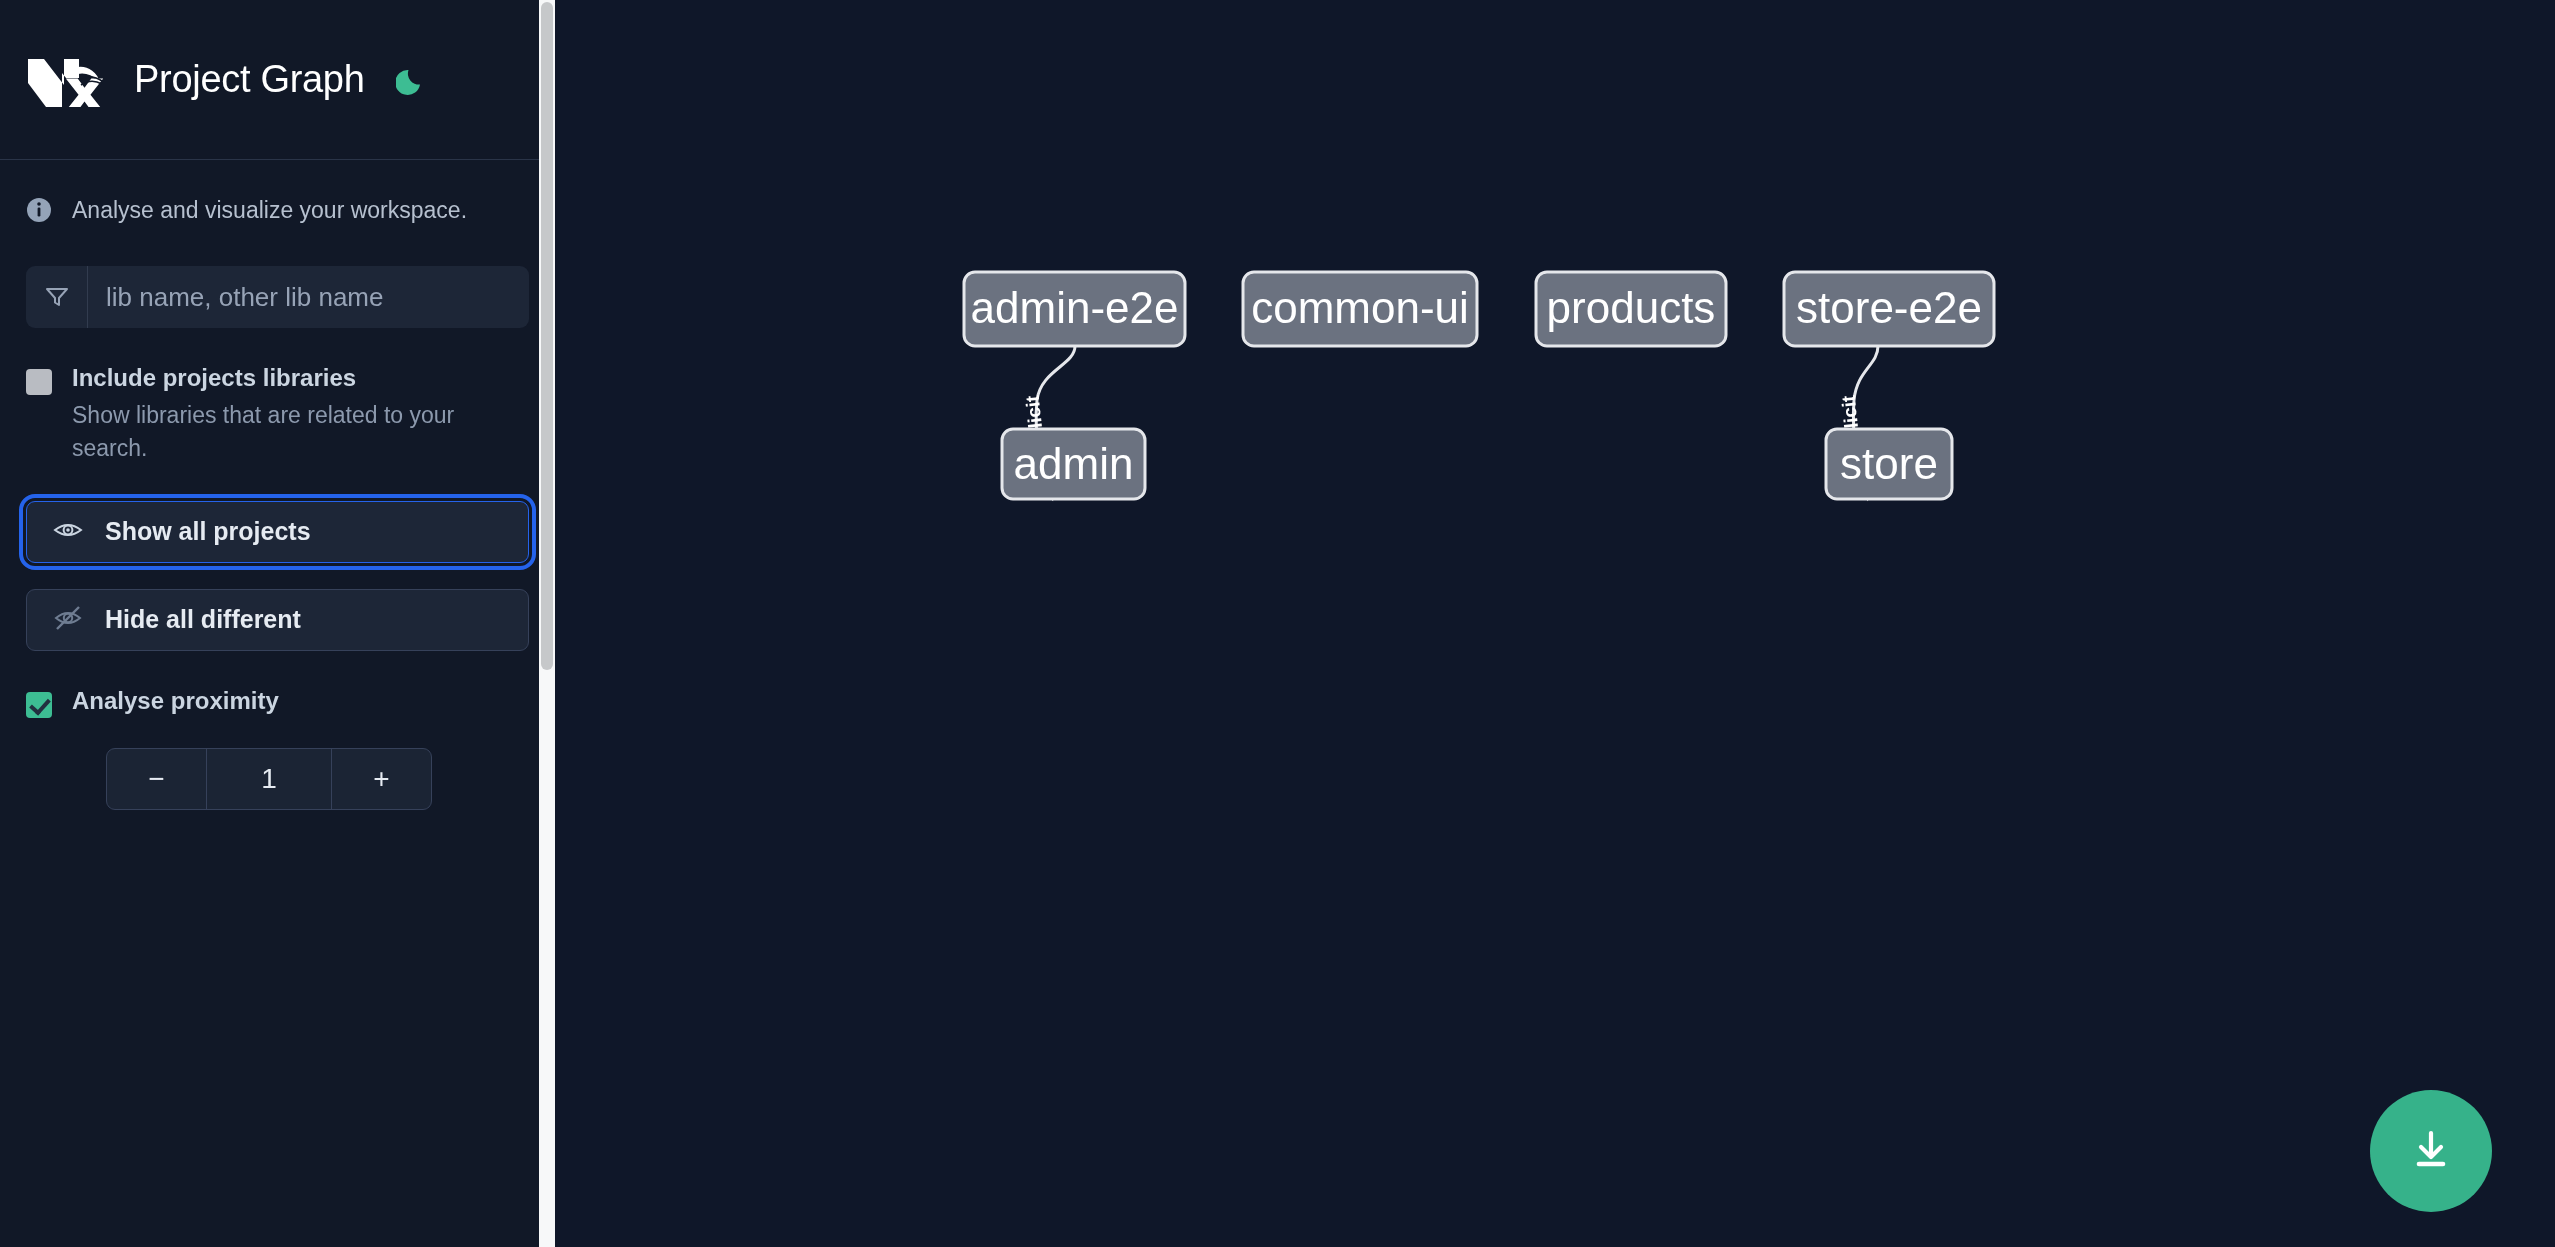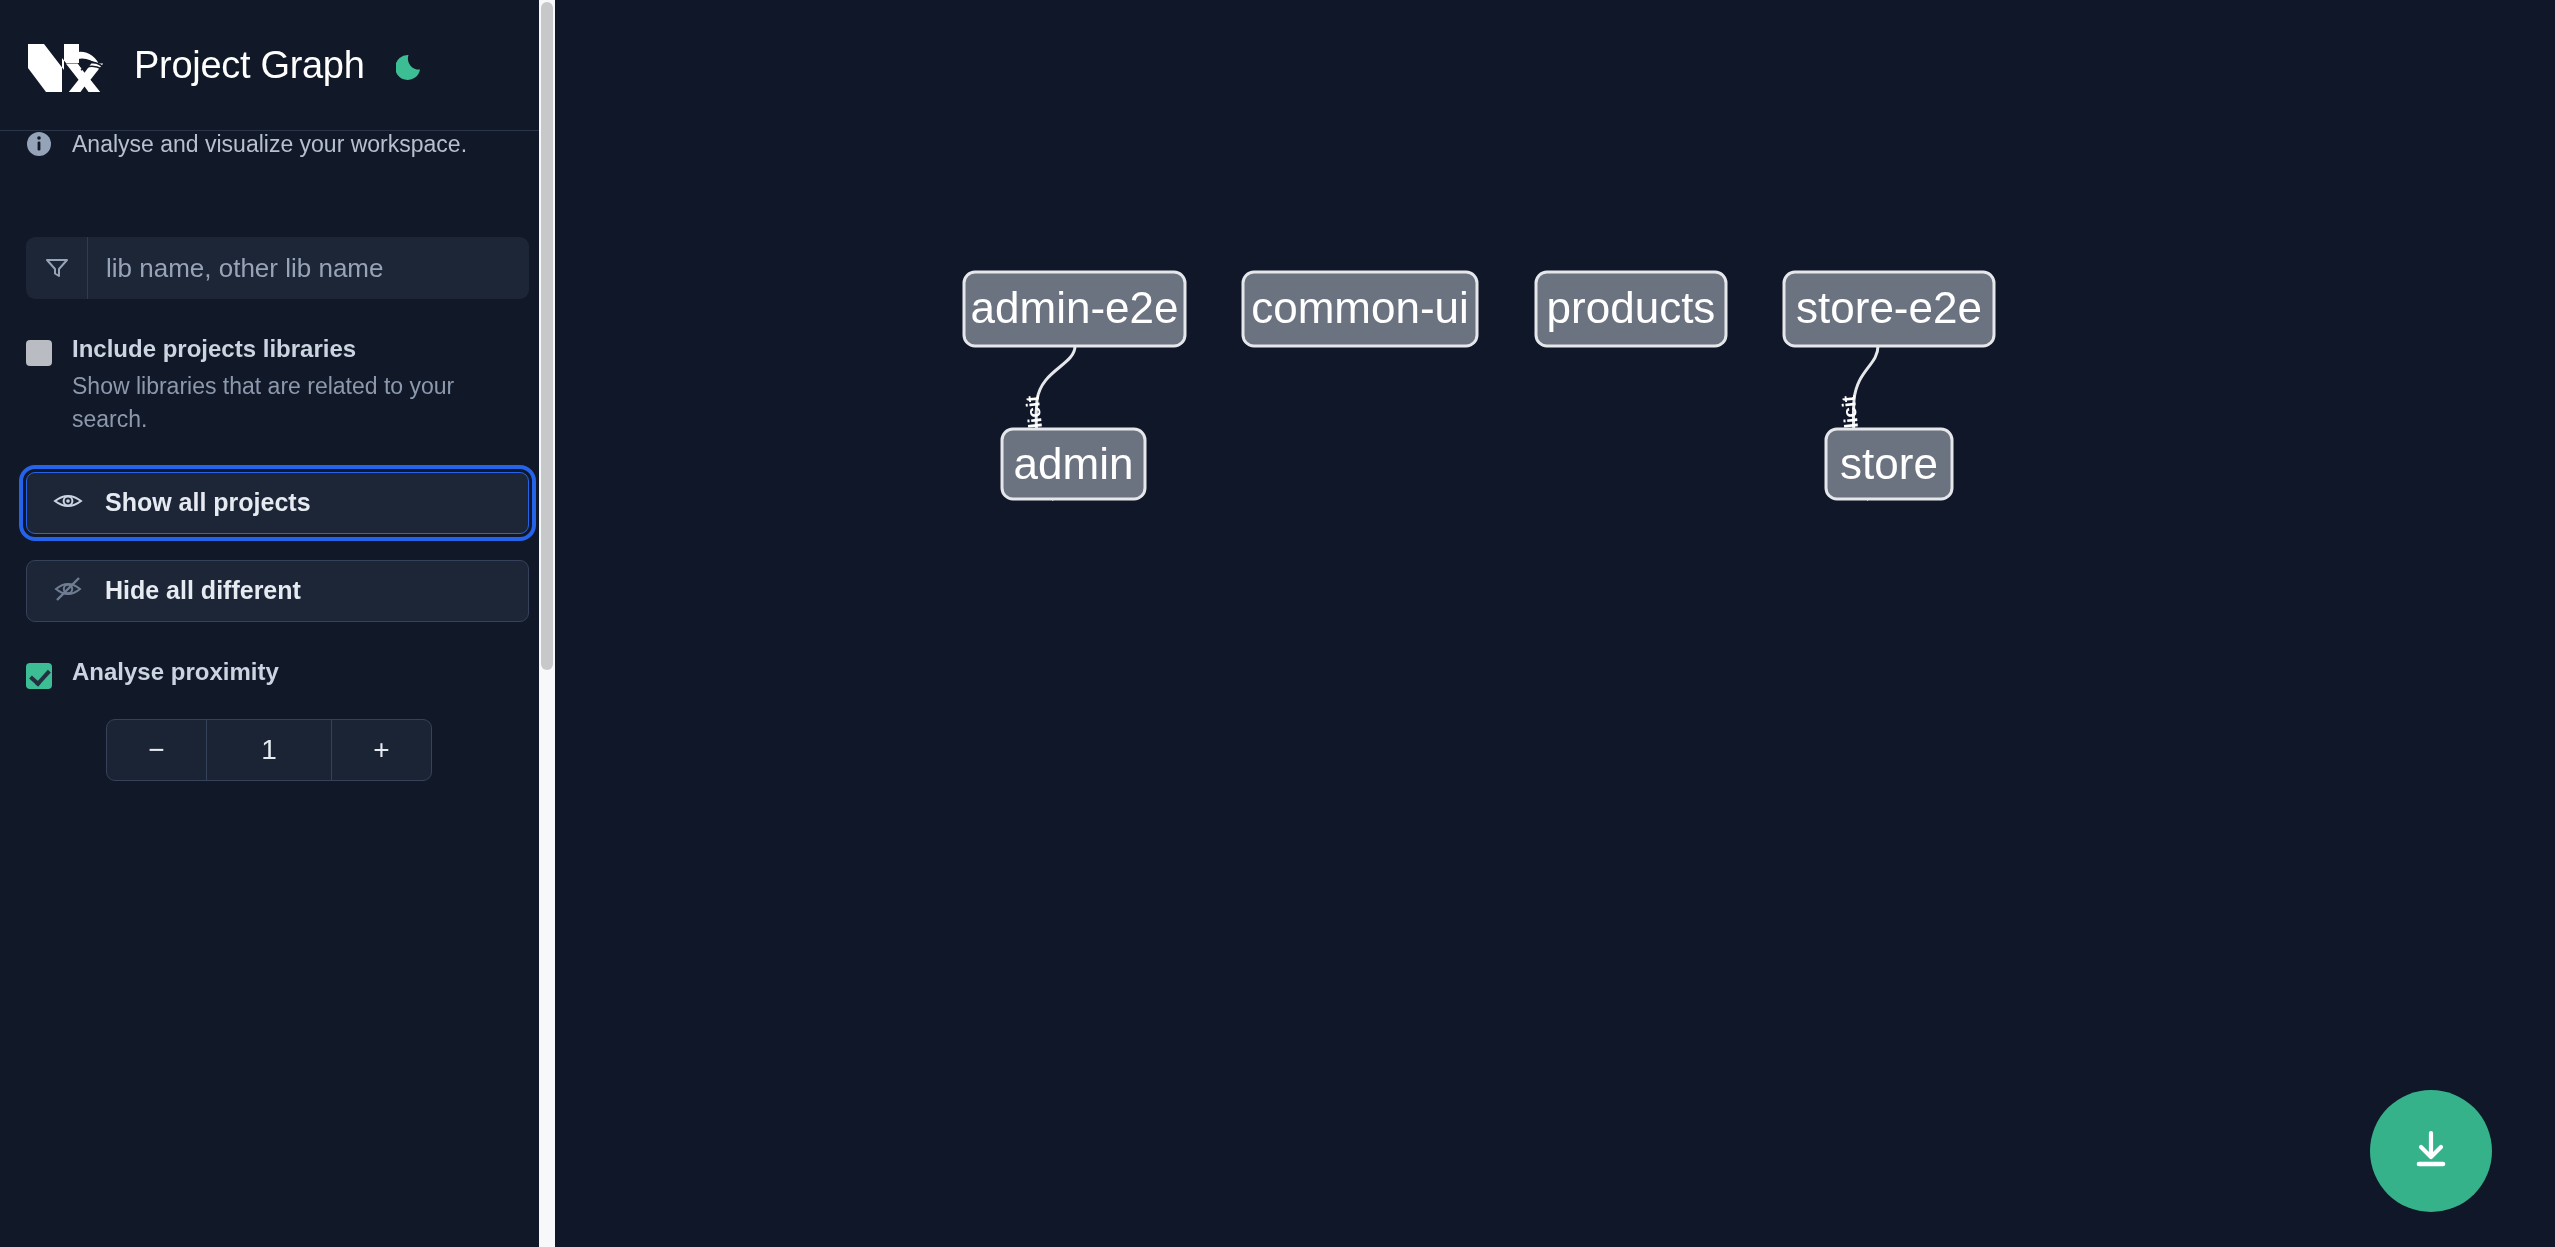--- a/index.html
+++ b/index.html
@@ -28,21 +28,21 @@
     flex: 0 0 555px;
     overflow: hidden;
   }
   .sidebar-inner {
     width: 555px;
     height: 1247px;
     position: relative;
   }
 
   .brand {
-    height: 131px;
+    height: 160px;
     display: flex;
     align-items: center;
     padding-left: 26px;
     border-bottom: 1px solid #2a3448;
   }
   .nx-logo {
     width: 84px;
     height: 54px;
     margin-right: 24px;
     flex: 0 0 auto;
@@ -59,21 +59,21 @@
     width: 38px;
     height: 38px;
     display: flex;
     align-items: center;
     justify-content: center;
     cursor: pointer;
   }
 
   .tagline {
     display: flex;
-    align-items: flex-start;
+    align-items: center;
     padding: 0 26px;
     height: 100px;
   }
   .info-icon {
     width: 26px;
     height: 26px;
     flex: 0 0 auto;
     margin-right: 20px;
   }
   .tagline-text {

